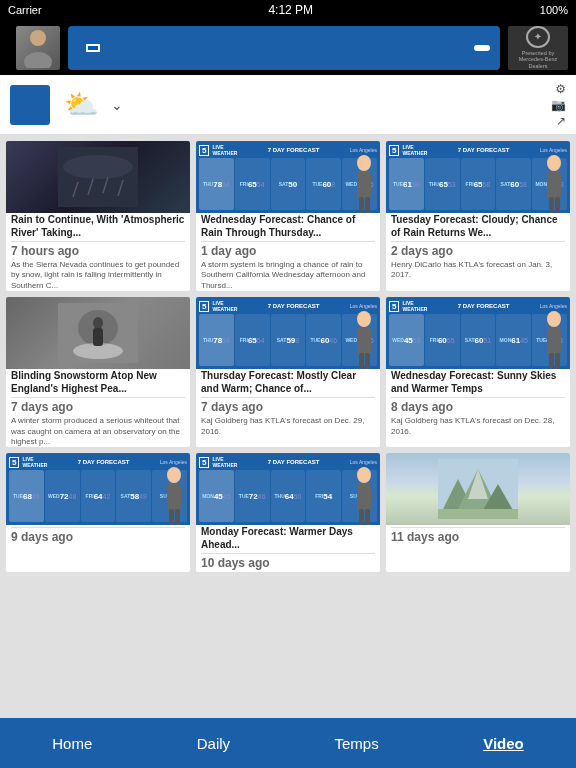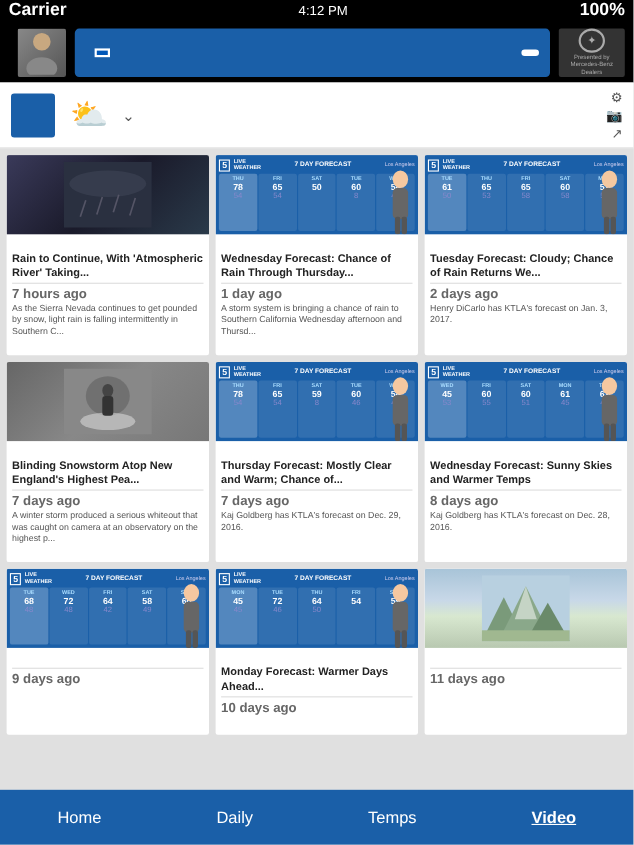--- a/index.html
+++ b/index.html
@@ -16,21 +16,21 @@
     .status-bar {
       background: #000;
       color: #fff;
       font-size: 12px;
       height: 20px;
       display: flex;
       align-items: center;
       justify-content: space-between;
       padding: 0 8px;
     }
-    .status-bar-left, .status-bar-right { font-size: 16px; font-weight: bold; }
+    .status-bar-left, .status-bar-right { font-size: 11px; }
     .status-bar-center { font-size: 12px; font-weight: 500; }
 
     
     .top-banner {
       background: #000;
       height: 55px;
       display: flex;
       align-items: center;
       padding: 0 8px;
       gap: 8px;
@@ -291,41 +291,42 @@
       text-align: right;
     }
     .forecast-days-row {
       display: flex;
       gap: 1px;
       flex: 1;
     }
     .forecast-day-col {
       flex: 1;
       display: flex;
-      flex-direction: column;
-      align-items: center;
+      flex-direction: row;
+      align-items: center;
+      justify-content: center;
       background: rgba(255,255,255,0.1);
       border-radius: 2px;
       padding: 2px;
     }
     .forecast-day-col.today { background: rgba(255,255,255,0.25); }
     .day-label { color: #adf; font-size: 5px; font-weight: 700; }
     .day-high { color: #fff; font-size: 8px; font-weight: 700; }
     .day-low { color: #88c; font-size: 7px; }
     .forecast-anchor {
       position: absolute;
       right: 2px;
       bottom: 0;
       width: 28px;
       height: 60px;
       overflow: hidden;
     }
 
     .news-info {
-      padding: 16px 5px;
+      padding: 0 5px;
     }
     .news-title {
       font-size: 10px;
       font-weight: 700;
       color: #222;
       line-height: 1.3;
       display: -webkit-box;
       -webkit-line-clamp: 3;
       -webkit-box-orient: vertical;
       overflow: hidden;

